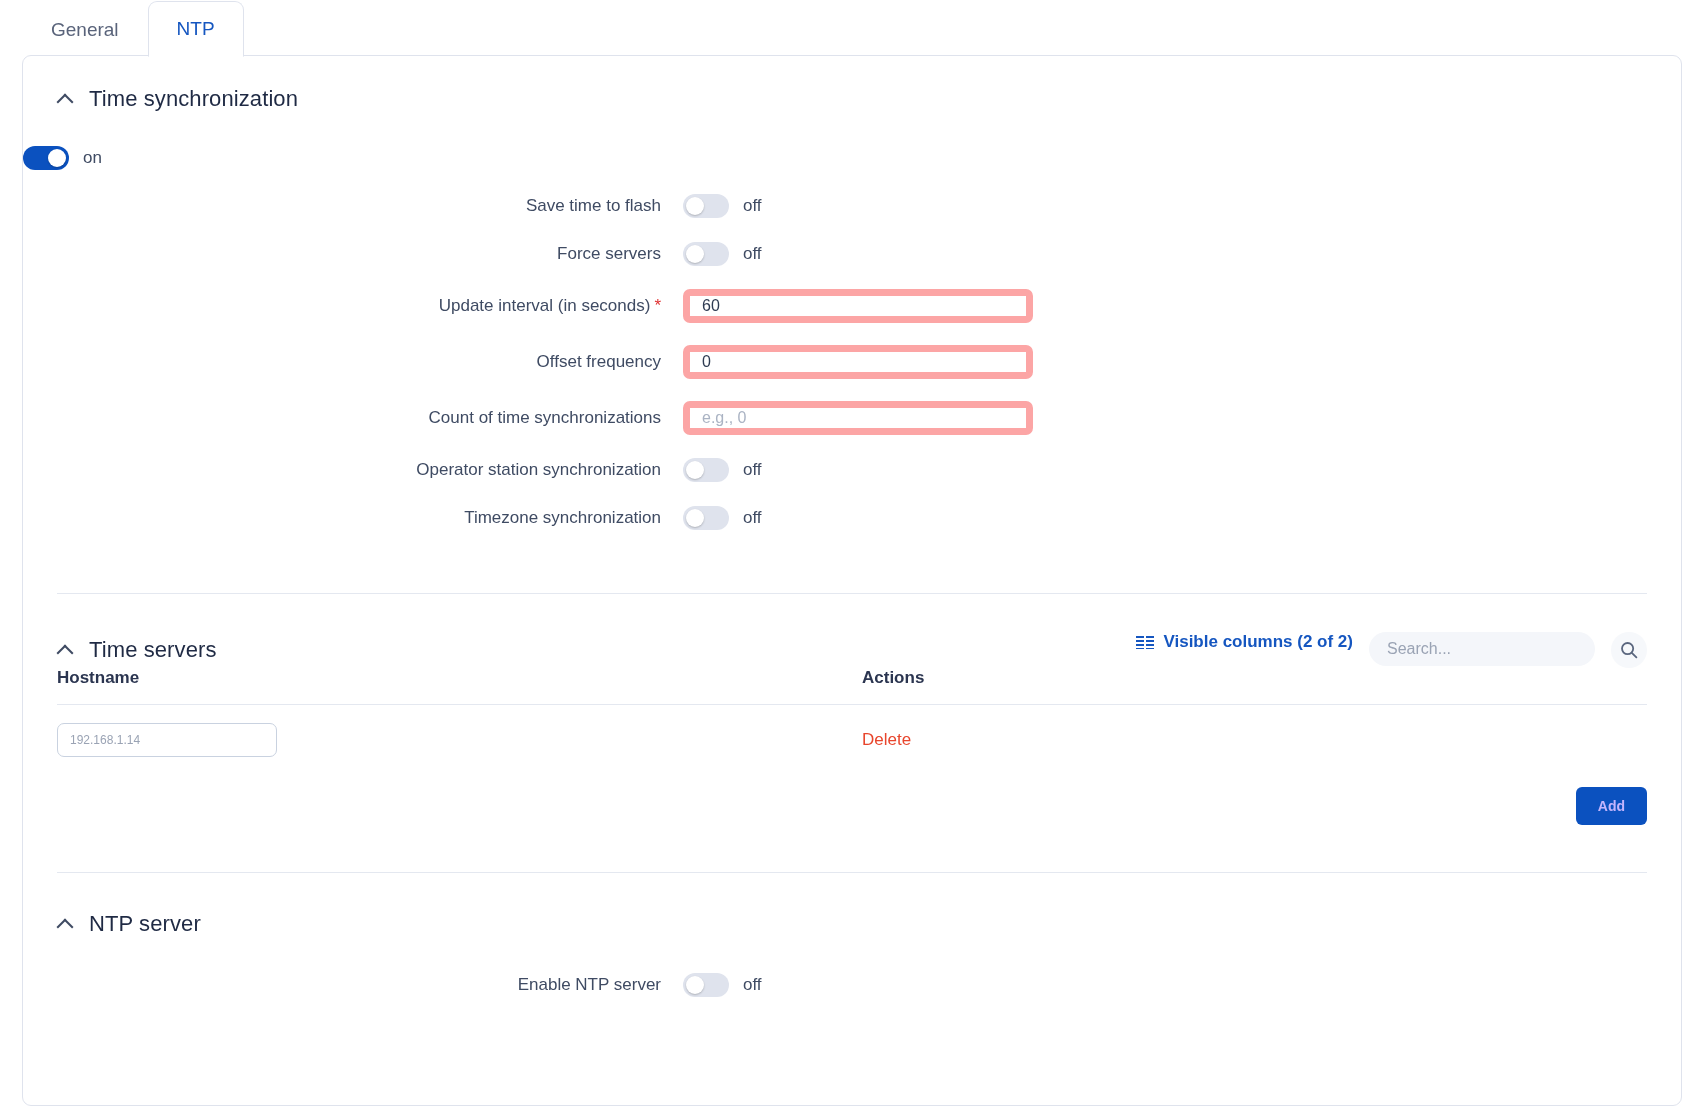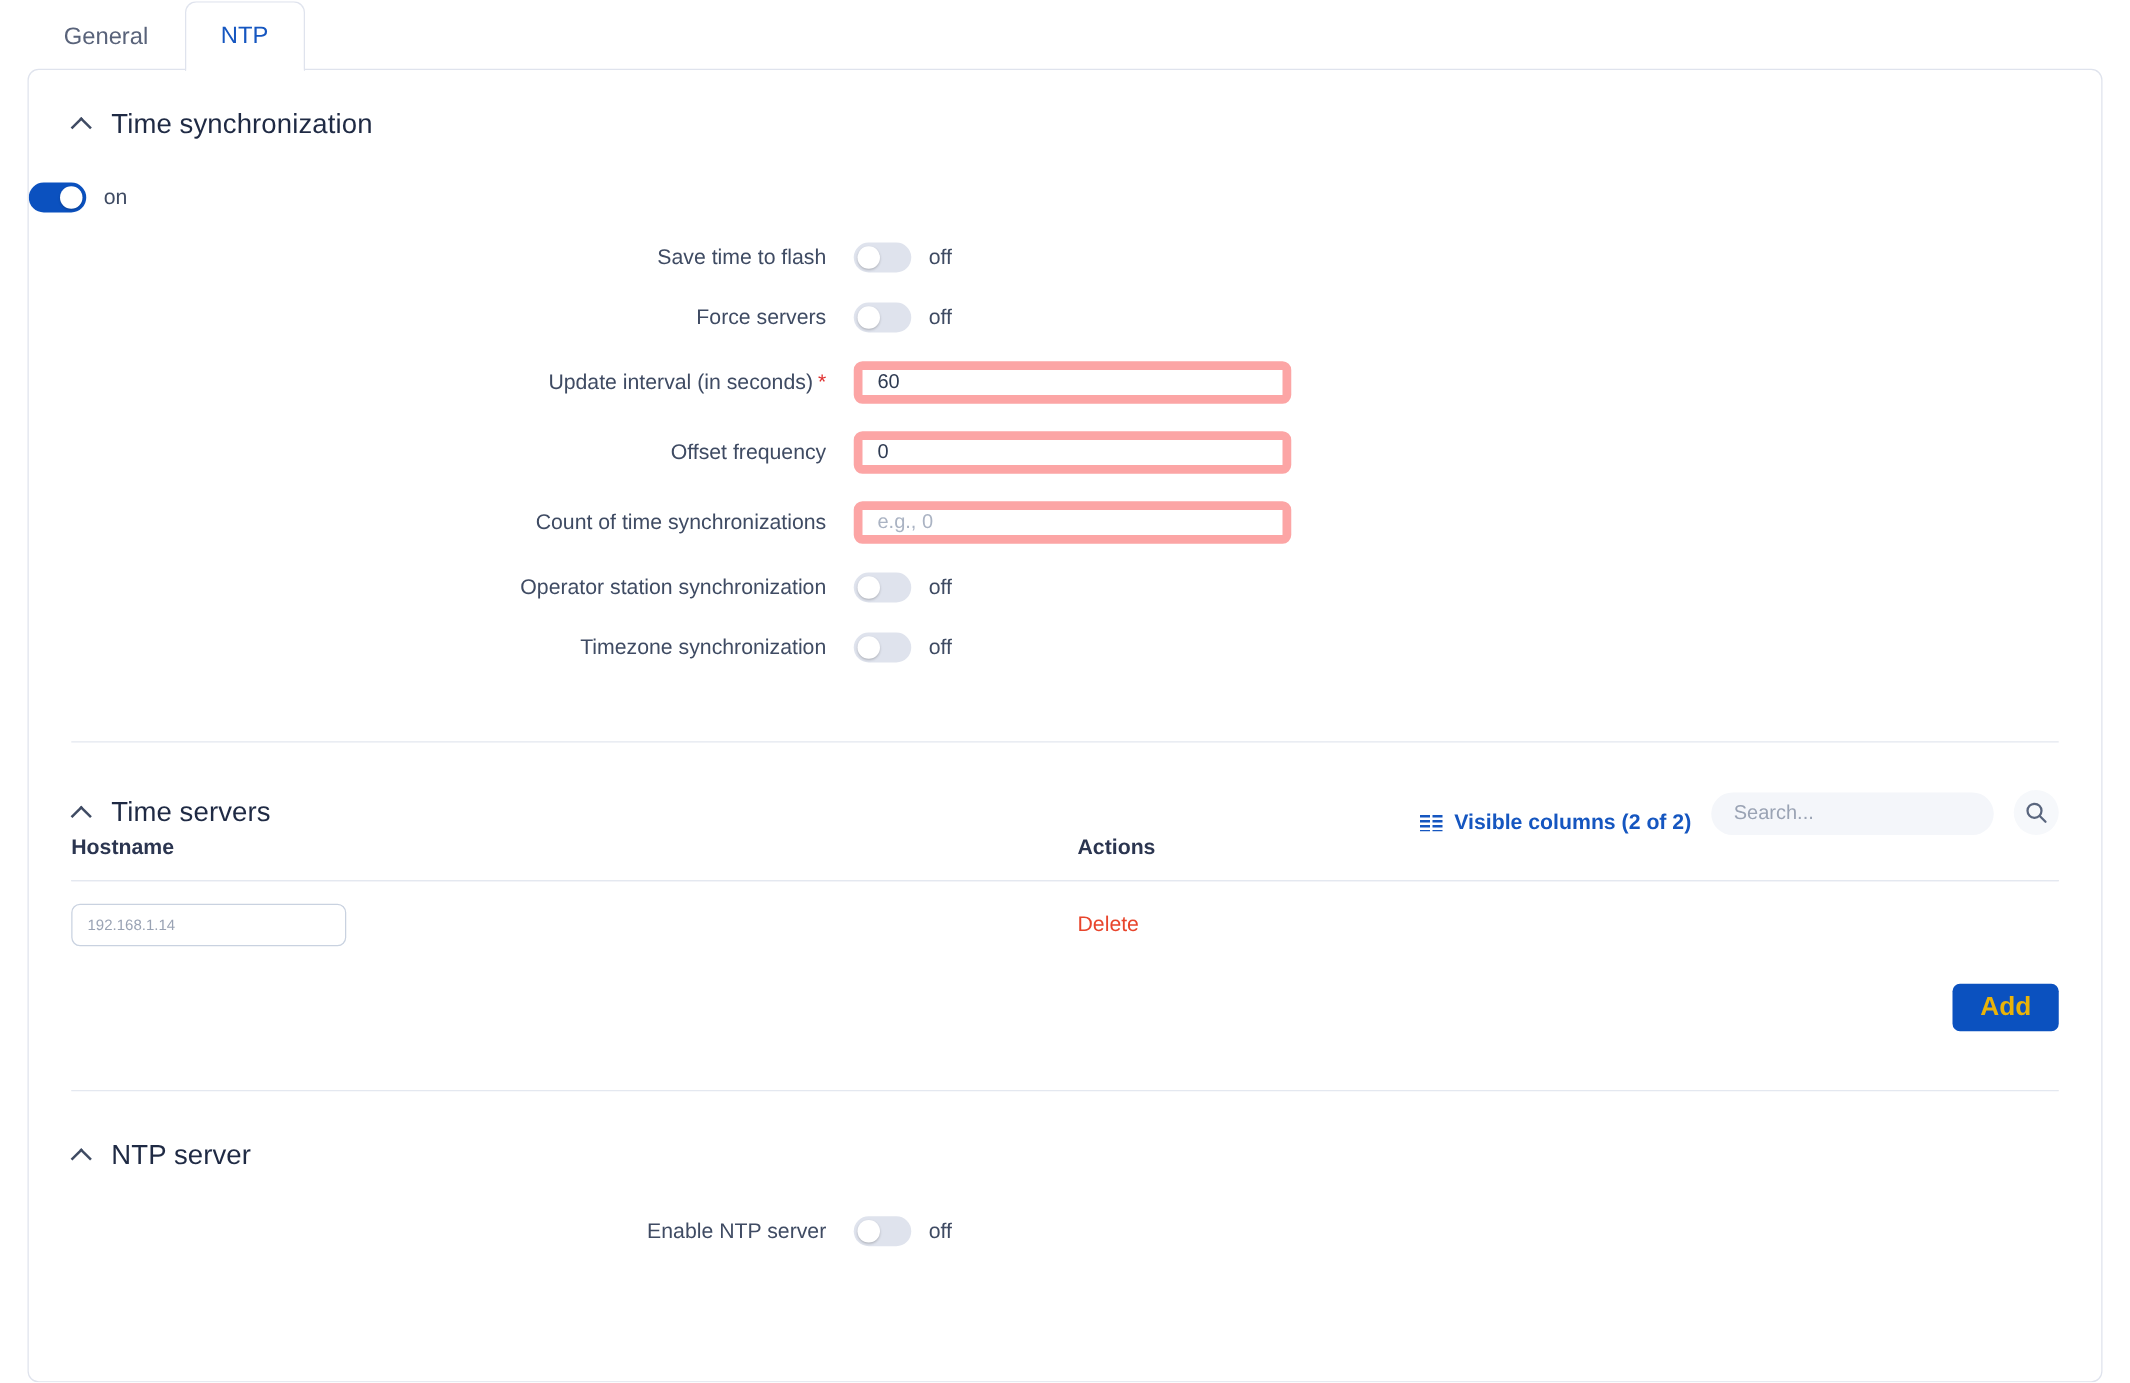--- a/index.html
+++ b/index.html
@@ -97,21 +97,21 @@
 
   
   .divider {
     height: 1px; background: #e4e8f0; margin: 0;
   }
 
   
   .ts-header {
     display: flex; align-items: center; justify-content: space-between;
   }
-  .ts-tools { display: flex; align-items: flex-end; gap: 16px; }
+  .ts-tools { display: flex; align-items: flex-start; gap: 16px; }
   .vis-cols {
     display: flex; align-items: center; gap: 9px;
     color: #1556c0; font-size: 17px; font-weight: bold; cursor: pointer;
     white-space: nowrap;
   }
   .cols-icon { display: flex; gap: 2px; align-items: center; flex: none; }
   .cols-icon i {
     display: block; width: 8px; height: 13px;
     background:
       linear-gradient(#1556c0,#1556c0) 0 0/100% 2px no-repeat,
@@ -149,22 +149,22 @@
   .host-input {
     width: 220px; height: 34px;
     border: 1px solid #c9d2e0; border-radius: 7px;
     background: #fff; padding: 0 12px;
     font-size: 12px; color: #2e3b52; outline: none;
     font-family: "Liberation Sans", sans-serif;
   }
   .host-input::placeholder { color: #9aa3b4; }
 
   .add-btn {
-    background: #0b51bf; color: #eab308; border: none; border-radius: 6px;
-    height: 38px; padding: 0 22px; font-size: 21px; font-weight: bold;
+    background: #0b51bf; color: #c4b5fd; border: none; border-radius: 6px;
+    height: 38px; padding: 0 22px; font-size: 14px; font-weight: bold;
     cursor: pointer; font-family: "Liberation Sans", sans-serif;
   }
 </style>
 </head>
 <body>
 
 <div class="app">
 
   <div class="tabbar">
     <div class="tab">

